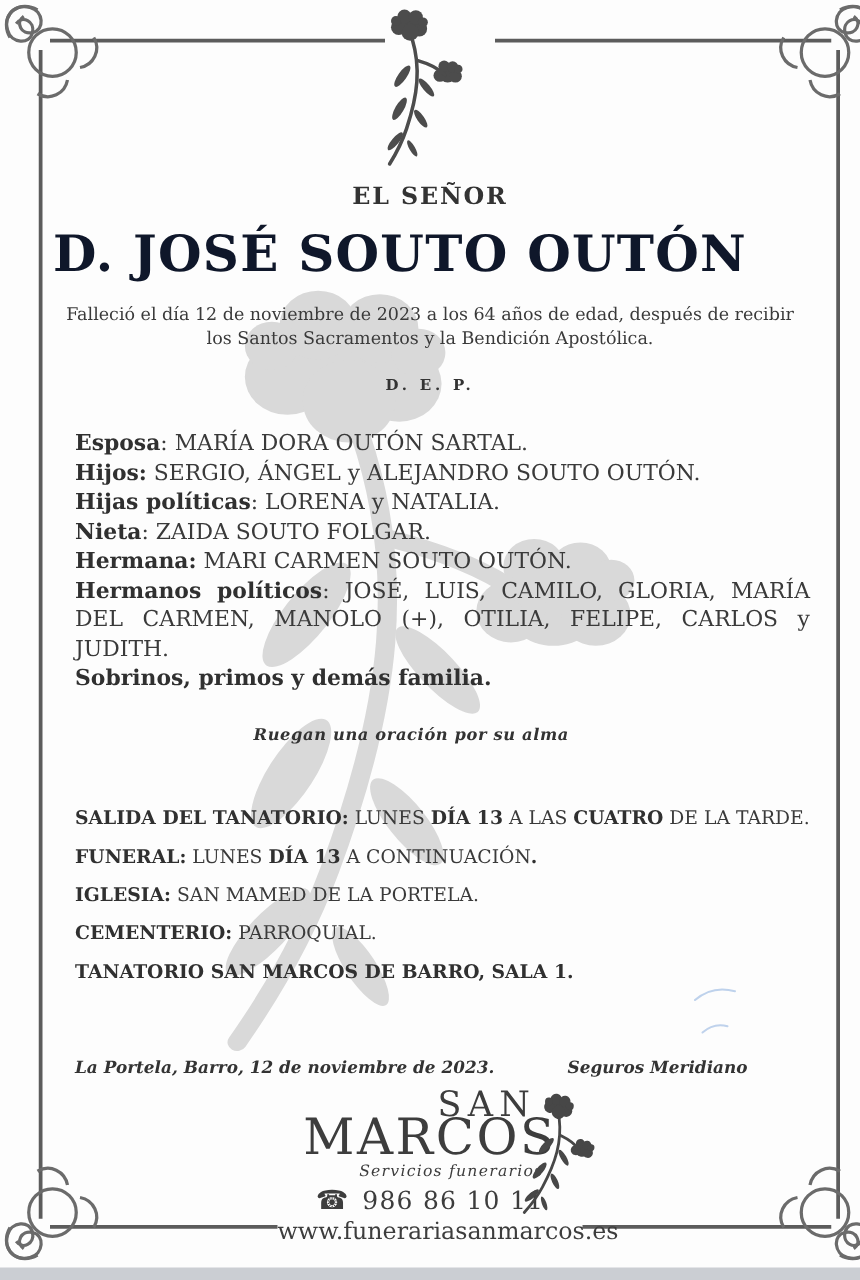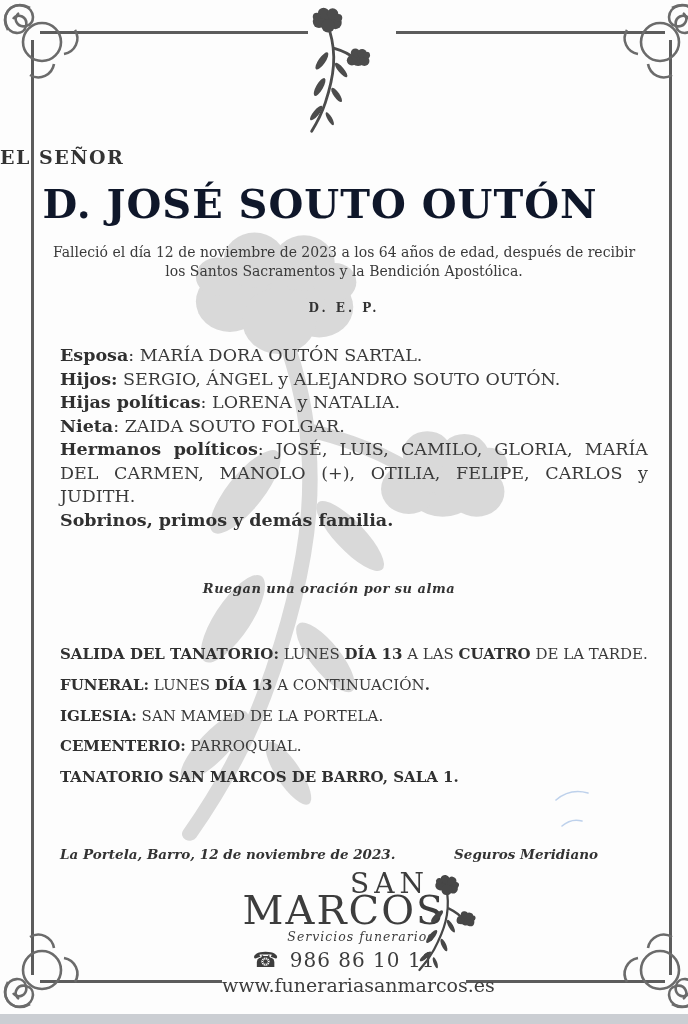--- a/index.html
+++ b/index.html
@@ -22,21 +22,21 @@
   .c-tr{left:620px;top:2px;transform:rotate(90deg);}
   .c-br{left:620px;top:930px;transform:rotate(180deg);}
   .c-bl{left:2px;top:930px;transform:rotate(270deg);}
   
   .flower-top{position:absolute;left:299px;top:2px;width:82px;height:136px;color:#4c4c4c;z-index:2;}
   .flower-watermark{position:absolute;left:128px;top:205px;width:432px;height:662px;color:#d9d9d9;z-index:0;}
   .flower-logo{position:absolute;left:196px;top:2px;width:64px;height:108px;color:#474747;transform:rotate(10deg);}
   .pen-marks{position:absolute;left:552px;top:778px;width:60px;height:60px;z-index:2;}
   
   .txt{position:absolute;z-index:2;}
-  .honorific{left:0;top:146px;width:688px;
+  .honorific{left:0;top:146px;width:688px;text-align:center;
     font-size:19px;font-weight:bold;letter-spacing:1.5px;}
   .name{left:0;top:180px;width:640px;text-align:center;margin:0;
     font-size:40px;font-weight:bold;letter-spacing:1px;color:#0f172a;}
   .death{left:34px;top:243px;width:620px;text-align:center;
     font-size:14px;line-height:19px;color:#3a3a3a;}
   .dep{left:0;top:301px;width:688px;text-align:center;
     font-size:12px;font-weight:bold;letter-spacing:3px;}
   .family{left:60px;top:344px;width:588px;
     font-size:17.5px;line-height:23.5px;text-align:justify;color:#3a3a3a;}
   .prayer{left:0;top:581px;width:658px;text-align:center;
@@ -152,20 +152,21 @@
     <div>los Santos Sacramentos y la Bendición Apostólica.</div>
   </div>
 
   <div class="txt dep">D. E. P.</div>
 
   <div class="txt family" id="family-block">
       <div class="seg-line"><span class="b">Esposa</span><span>: MARÍA DORA OUTÓN SARTAL.</span></div>
       <div class="seg-line"><span class="b">Hijos:</span><span> SERGIO, ÁNGEL y ALEJANDRO SOUTO OUTÓN.</span></div>
       <div class="seg-line"><span class="b">Hijas políticas</span><span>: LORENA y NATALIA.</span></div>
       <div class="seg-line"><span class="b">Nieta</span><span>: ZAIDA SOUTO FOLGAR.</span></div>
+      <div class="seg-line"><span class="b">Hermana:</span><span> MARI CARMEN SOUTO OUTÓN.</span></div>
       <div class="seg-line"><span class="b">Hermanos políticos</span><span>: JOSÉ, LUIS, CAMILO, GLORIA, MARÍA DEL CARMEN, MANOLO (+), OTILIA, FELIPE, CARLOS y JUDITH.</span></div>
       <div class="seg-line"><span class="b">Sobrinos, primos y demás familia.</span></div>
     </div>
 
   <div class="txt prayer">Ruegan una oración por su alma</div>
 
   <div class="txt services" id="services-block">
       <div class="seg-line"><span class="b">SALIDA DEL TANATORIO:</span><span> LUNES </span><span class="b">DÍA 13</span><span> A LAS </span><span class="b">CUATRO</span><span> DE LA TARDE.</span></div>
       <div class="seg-line"><span class="b">FUNERAL:</span><span> LUNES </span><span class="b">DÍA 13</span><span> A CONTINUACIÓN</span><span class="b">.</span></div>
       <div class="seg-line"><span class="b">IGLESIA:</span><span> SAN MAMED DE LA PORTELA.</span></div>

